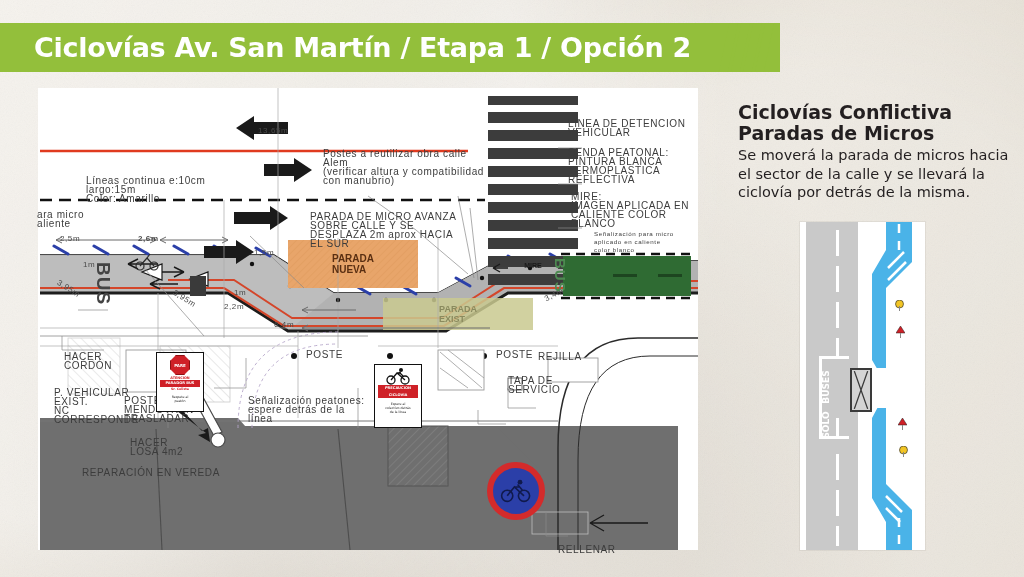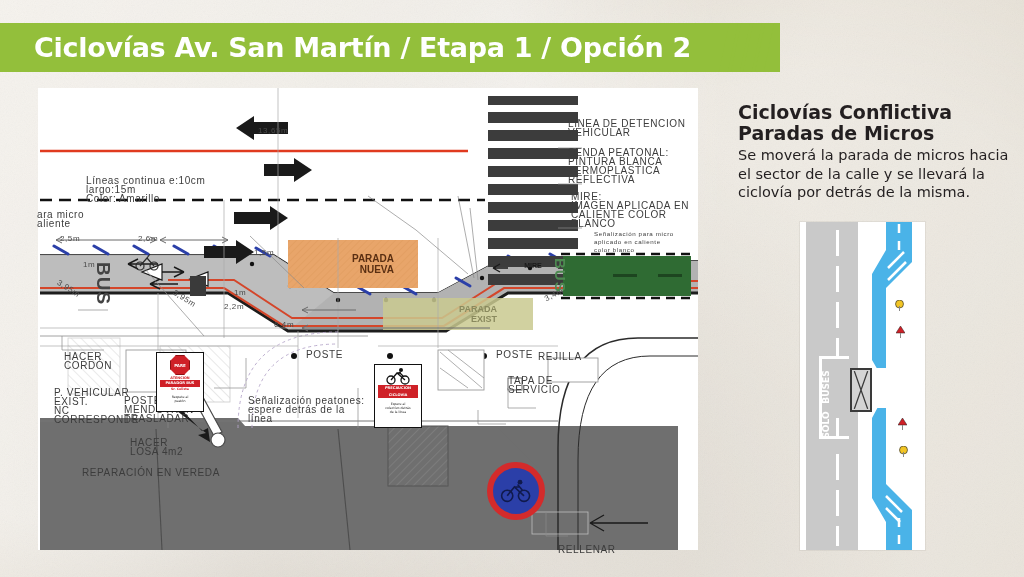--- a/index.html
+++ b/index.html
@@ -68,21 +68,21 @@
   .octo{width:18px;height:18px;background:#cf2027;color:#fff;font-size:4px;font-weight:bold;
      display:flex;align-items:center;justify-content:center;margin-top:2px;
      clip-path:polygon(30% 0,70% 0,100% 30%,100% 70%,70% 100%,30% 100%,0 70%,0 30%);
      border:1.2px solid #8d1013;font-family:"DejaVu Sans",sans-serif;}
 
   #bike-sign{position:absolute;left:449px;top:374px;width:58px;height:58px;border-radius:50%;
      background:#2b3fa8;border:6px solid #d32b2b;box-sizing:border-box;
      display:flex;align-items:center;justify-content:center;}
 
   .boxlbl{position:absolute;display:flex;align-items:center;justify-content:center;
-     text-align:right;font-weight:bold;font-family:"Liberation Sans",sans-serif;padding-left:20px;}
+     text-align:left;font-weight:bold;font-family:"Liberation Sans",sans-serif;}
 </style>
 </head>
 <body>
 
 <div id="texture"></div>
 <svg id="grain" viewBox="0 0 1024 577" preserveAspectRatio="none">
   <filter id="n">
       <feTurbulence type="fractalNoise" baseFrequency="0.9" numOctaves="3"></feTurbulence>
     <feColorMatrix type="saturate" values="0"></feColorMatrix>
     </filter>
@@ -368,35 +368,43 @@
     <path d="M102,178 L109,170 L116,178 M109,170 L112,166"></path>
   </g>
 
   <g stroke="#8a8a8a" stroke-width=".8" fill="none">
     <path d="M2,248 L330,248"></path>
   </g>
 </svg>
 
 <div class="lbl dim" style="left:220px;top:38px;">13,65m</div>
 <div class="lbl dim" style="left:22px;top:146px;">2,5m</div>
-<div class="lbl dim" style="left:100px;top:146px;">2,6m</div>
+<div class="lbl dim" style="left:100px;top:146px;font-weight:bold;">2,6m</div>
 <div class="lbl dim" style="left:200px;top:160px;margin-left:16px;">1,5m</div>
 <div class="lbl dim" style="left:196px;top:200px;">1m</div>
 <div class="lbl dim" style="left:45px;top:172px;">1m</div>
 <div class="lbl dim" style="left:134px;top:206px;transform:rotate(32deg);">3,95m</div>
 <div class="lbl dim" style="left:18px;top:196px;transform:rotate(32deg);">3,95m</div>
 <div class="lbl dim" style="left:186px;top:214px;">2,2m</div>
 <div class="lbl dim" style="left:236px;top:232px;">6,4m</div>
 <div class="lbl dim" style="left:506px;top:202px;transform:rotate(-28deg);">3,4m</div>
 
+<div class="lbl sm" style="left: 285px; top: 61px; white-space: pre-line;">Postes a reutilizar obra calle
+Alem
+(verificar altura y compatibilidad
+con manubrio)</div>
 <div class="lbl sm" style="left: 48px; top: 88px; white-space: pre-line;">Líneas continua e:10cm
 largo:15m
 Color: Amarillo</div>
 <div class="lbl sm" style="left: -1px; top: 122px; white-space: pre-line;">ara micro
 aliente</div>
+<div class="lbl sm" style="left: 272px; top: 124px; white-space: pre-line;">PARADA DE MICRO AVANZA
+SOBRE CALLE Y SE
+DESPLAZA 2m aprox HACIA
+EL SUR</div>
 <div class="lbl sm" style="left: 530px; top: 31px; white-space: pre-line;">LINEA DE DETENCION
 VEHICULAR</div>
 <div class="lbl sm" style="left: 533px; top: 104px; white-space: pre-line;">MIRE:
 IMAGEN APLICADA EN
 CALIENTE COLOR
 BLANCO</div>
 <div class="lbl sm" style="left: 530px; top: 60px; white-space: pre-line;">SENDA PEATONAL:
 PINTURA BLANCA
 TERMOPLASTICA
 REFLECTIVA</div>

